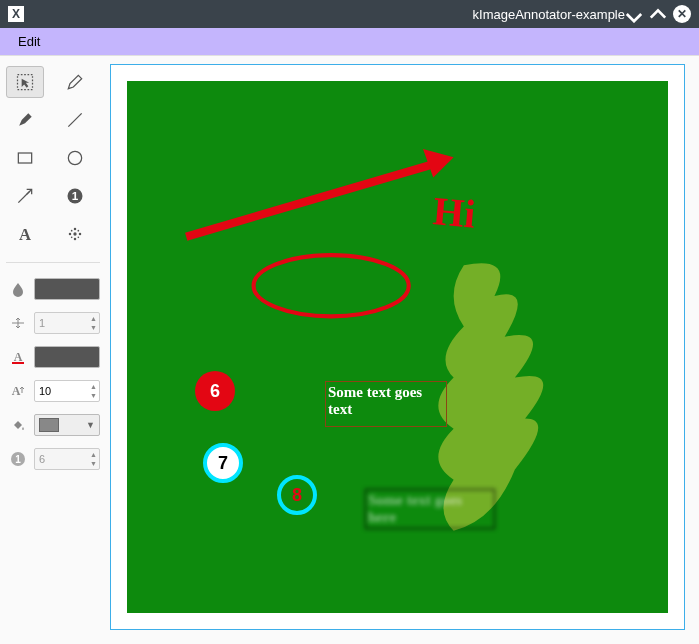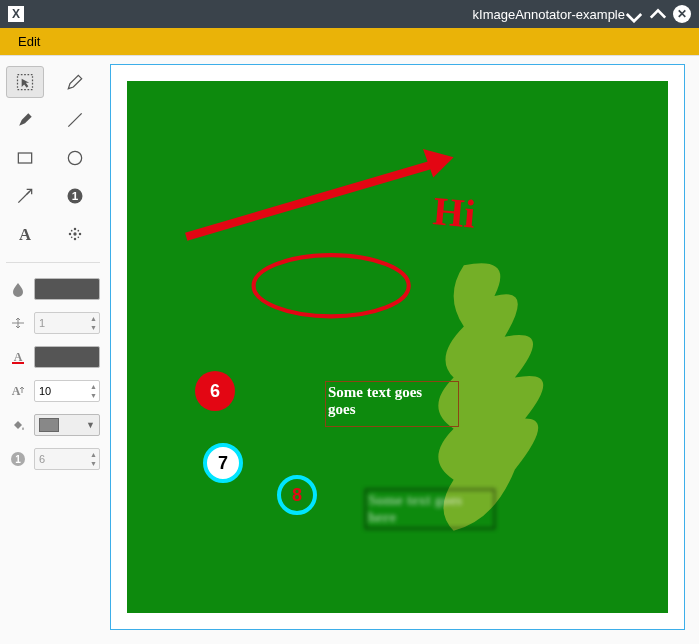--- a/index.html
+++ b/index.html
@@ -3,21 +3,21 @@
 <meta charset="utf-8">
 <style>
 * { box-sizing: border-box; margin: 0; padding: 0; }
 body { font-family: sans-serif; font-size: 13px; background: #f0f0f0; width: 699px; height: 644px; overflow: hidden; }
 .titlebar { background: #3a434b; color: #fff; height: 28px; display: flex; align-items: center; padding: 0 8px; }
 .titlebar .logo { width: 16px; height: 16px; background: #fff; color: #3a434b; font-weight: bold; text-align: center; line-height: 16px; font-size: 12px; margin-right: 8px; }
 .titlebar .title { flex: 1; text-align: right; font-size: 13px; }
 .titlebar .wctrl { display: flex; gap: 6px; align-items: center; }
 .titlebar .wbtn { width: 18px; height: 18px; display: flex; align-items: center; justify-content: center; cursor: pointer; }
 .titlebar .wbtn.close { background: #fff; border-radius: 50%; color: #3a434b; font-weight: bold; font-size: 12px; }
-.menubar { background: #eab308; height: 28px; display: flex; align-items: center; padding: 0 10px; border-bottom: 1px solid #e0e0e0; }
+.menubar { background: #c4b5fd; height: 28px; display: flex; align-items: center; padding: 0 10px; border-bottom: 1px solid #e0e0e0; }
 .menubar .menuitem { padding: 4px 8px; cursor: pointer; }
 .content { display: flex; height: 588px; background: #fafafa; }
 .sidebar { width: 106px; padding: 10px 6px; display: flex; flex-direction: column; gap: 6px; }
 .toolgrid { display: grid; grid-template-columns: 1fr 1fr; gap: 6px; }
 .tool { width: 38px; height: 32px; border: 1px solid transparent; border-radius: 3px; display: flex; align-items: center; justify-content: center; cursor: pointer; }
 .tool.selected { background: #e6e6e6; border: 1px solid #c0c0c0; }
 .tool svg { width: 20px; height: 20px; }
 .divider { height: 1px; background: #ddd; margin: 6px 0; }
 .proprow { display: flex; align-items: center; gap: 4px; height: 28px; }
 .propicon { width: 24px; height: 24px; display: flex; align-items: center; justify-content: center; }
@@ -27,21 +27,21 @@
 .spinbox.disabled { color: #999; background: #f5f5f5; }
 .spinbuttons { position: absolute; right: 2px; top: 1px; display: flex; flex-direction: column; }
 .spinbuttons span { font-size: 7px; line-height: 9px; color: #888; cursor: pointer; }
 .dropdown { flex: 1; height: 22px; border: 1px solid #bbb; background: #eee; border-radius: 2px; display: flex; align-items: center; padding: 0 4px; position: relative; }
 .dropdown .swatchsmall { width: 20px; height: 14px; background: #888; border: 1px solid #666; }
 .dropdown .chev { position: absolute; right: 4px; font-size: 9px; color: #666; }
 .canvas-wrap { flex: 1; padding: 8px 14px 14px 4px; }
 .canvas-border { border: 1px solid #3daee9; height: 100%; background: #fff; padding: 16px; }
 .canvas { background: #0d8a0d; width: 100%; height: 100%; position: relative; overflow: hidden; }
 .annotation-text { position: absolute; color: #fff; font-weight: bold; font-family: serif; font-size: 15px; }
-.textbox1 { left: 198px; top: 300px; width: 134px; height: 46px; border: 1px solid #8b4513; padding: 2px; }
+.textbox1 { left: 198px; top: 300px; width: 122px; height: 46px; border: 1px solid #8b4513; padding: 2px; }
 .textbox2 { left: 238px; top: 408px; width: 130px; height: 40px; border: 1px solid #000; padding: 2px; color: rgba(255,255,255,0.5); filter: blur(2px); }
 .numcircle { position: absolute; width: 40px; height: 40px; border-radius: 50%; display: flex; align-items: center; justify-content: center; font-weight: bold; font-size: 18px; }
 .num6 { background: #e30613; color: #fff; left: 68px; top: 290px; }
 .num7 { background: #fff; color: #000; border: 4px solid #00e5ff; left: 76px; top: 362px; }
 .num8 { background: transparent; color: #e30613; border: 4px solid #00e5ff; left: 150px; top: 394px; }
 .hi { position: absolute; color: #e30613; font-family: cursive; font-size: 40px; font-weight: bold; left: 306px; top: 108px; transform: rotate(5deg); }
 </style>
 </head>
 <body>
 
@@ -218,21 +218,21 @@
           <polygon points="320,74 290,66 300,94" fill="#e30613"></polygon>
           <ellipse cx="200" cy="200" rx="76" ry="30" stroke="#e30613" stroke-width="4" fill="none"></ellipse>
           <path d="M330 180 Q380 170 360 210 Q400 200 370 250 Q420 240 380 290 Q430 280 390 330 Q420 330 380 380 Q360 430 320 440 Q300 420 320 390 Q290 370 320 340 Q290 320 320 290 Q300 270 330 240 Q310 210 330 180 Z" fill="#7fb32a" opacity="0.9"></path>
         </svg>
         <div class="hi">Hi</div>
         <div class="numcircle num6">6</div>
         <div class="numcircle num7">7</div>
         <div class="numcircle num8">8</div>
         <div class="annotation-text textbox1">
           <span>Some text goes</span><br>
-          <span>goes</span>
+          <span>text</span>
         </div>
         <div class="annotation-text textbox2">
           <span>Some text goes</span><br>
           <span>here</span>
         </div>
       </div>
     </div>
   </div>
 </div>
 

